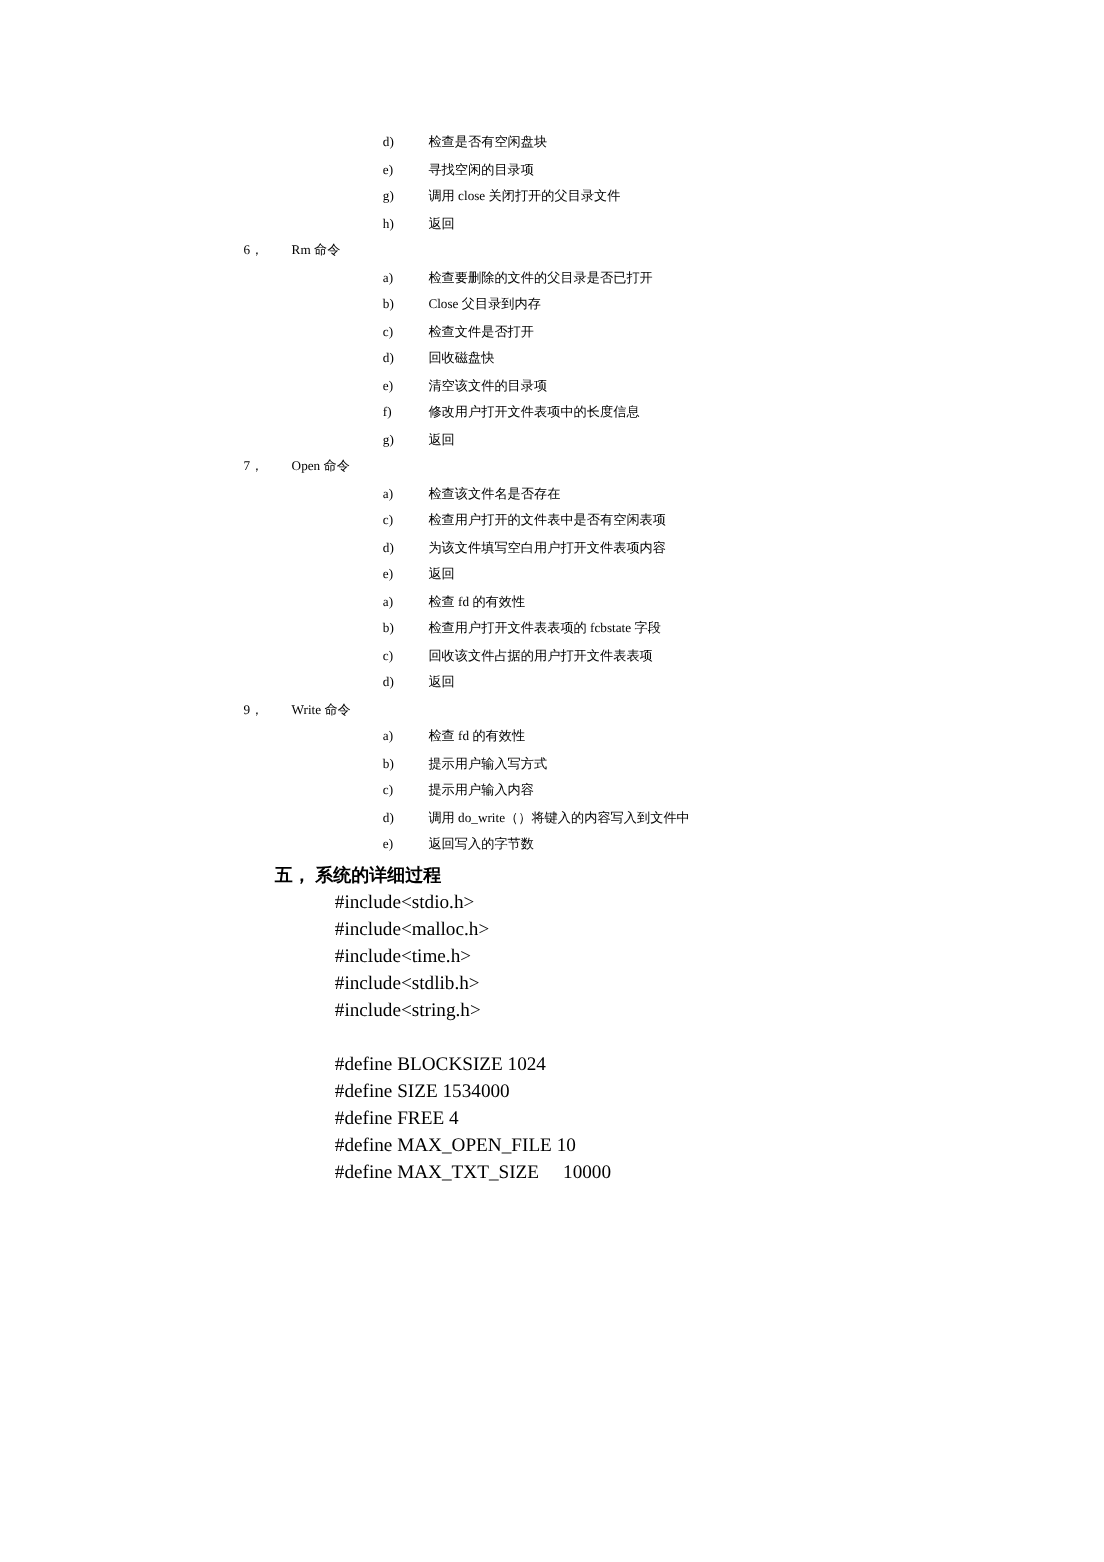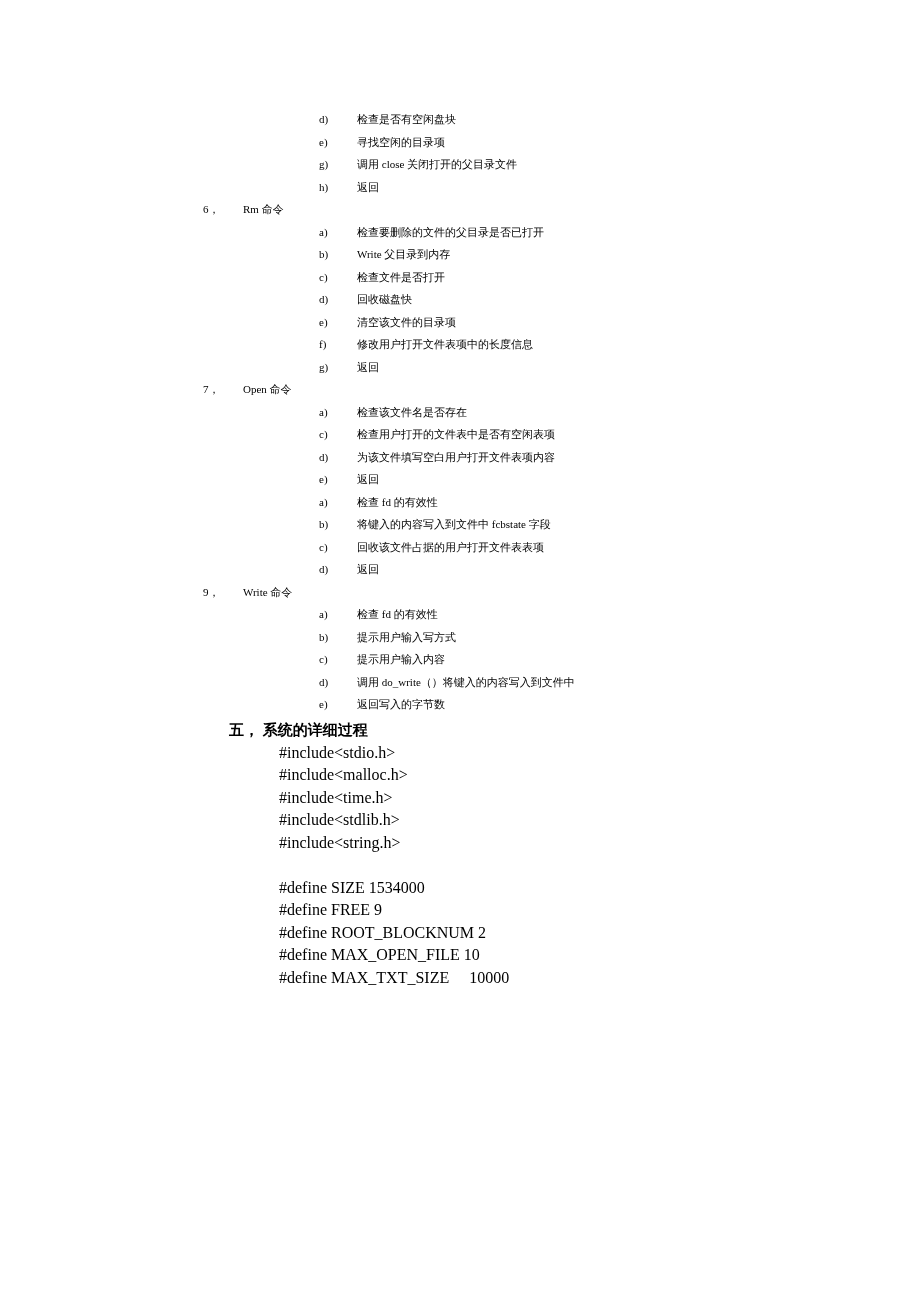--- a/index.html
+++ b/index.html
@@ -55,50 +55,50 @@
 
   <div id="prelist-container">
       <div class="line indent-d"><span class="marker">d)</span><span>检查是否有空闲盘块</span></div>
       <div class="line indent-d"><span class="marker">e)</span><span>寻找空闲的目录项</span></div>
       <div class="line indent-d"><span class="marker">g)</span><span>调用 close 关闭打开的父目录文件</span></div>
       <div class="line indent-d"><span class="marker">h)</span><span>返回</span></div>
     </div>
   <div id="items-container">
       <div class="line indent-n"><span class="nmarker">6，</span><span>Rm 命令</span></div>
       <div class="line indent-d"><span class="marker">a)</span><span>检查要删除的文件的父目录是否已打开</span></div>
-      <div class="line indent-d"><span class="marker">b)</span><span>Write 父目录到内存</span></div>
+      <div class="line indent-d"><span class="marker">b)</span><span>Close 父目录到内存</span></div>
       <div class="line indent-d"><span class="marker">c)</span><span>检查文件是否打开</span></div>
       <div class="line indent-d"><span class="marker">d)</span><span>回收磁盘快</span></div>
       <div class="line indent-d"><span class="marker">e)</span><span>清空该文件的目录项</span></div>
       <div class="line indent-d"><span class="marker">f)</span><span>修改用户打开文件表项中的长度信息</span></div>
       <div class="line indent-d"><span class="marker">g)</span><span>返回</span></div>
       <div class="line indent-n"><span class="nmarker">7，</span><span>Open 命令</span></div>
       <div class="line indent-d"><span class="marker">a)</span><span>检查该文件名是否存在</span></div>
       <div class="line indent-d"><span class="marker">c)</span><span>检查用户打开的文件表中是否有空闲表项</span></div>
       <div class="line indent-d"><span class="marker">d)</span><span>为该文件填写空白用户打开文件表项内容</span></div>
       <div class="line indent-d"><span class="marker">e)</span><span>返回</span></div>
       <div class="line indent-d"><span class="marker">a)</span><span>检查 fd 的有效性</span></div>
-      <div class="line indent-d"><span class="marker">b)</span><span>将键入的内容写入到文件中 fcbstate 字段</span></div>
+      <div class="line indent-d"><span class="marker">b)</span><span>检查用户打开文件表表项的 fcbstate 字段</span></div>
       <div class="line indent-d"><span class="marker">c)</span><span>回收该文件占据的用户打开文件表表项</span></div>
       <div class="line indent-d"><span class="marker">d)</span><span>返回</span></div>
       <div class="line indent-n"><span class="nmarker">9，</span><span>Write 命令</span></div>
       <div class="line indent-d"><span class="marker">a)</span><span>检查 fd 的有效性</span></div>
       <div class="line indent-d"><span class="marker">b)</span><span>提示用户输入写方式</span></div>
       <div class="line indent-d"><span class="marker">c)</span><span>提示用户输入内容</span></div>
       <div class="line indent-d"><span class="marker">d)</span><span>调用 do_write（）将键入的内容写入到文件中</span></div>
       <div class="line indent-d"><span class="marker">e)</span><span>返回写入的字节数</span></div>
     </div>
   <div class="section-title">五，  系统的详细过程</div>
   <div id="code-container">
       <div class="code-line">#include&lt;stdio.h&gt;</div>
       <div class="code-line">#include&lt;malloc.h&gt;</div>
       <div class="code-line">#include&lt;time.h&gt;</div>
       <div class="code-line">#include&lt;stdlib.h&gt;</div>
       <div class="code-line">#include&lt;string.h&gt;</div>
       <div class="code-line">&nbsp;</div>
+      <div class="code-line">#define BLOCKSIZE 1024</div>
       <div class="code-line">#define SIZE 1534000</div>
-      <div class="code-line">#define FREE 9</div>
-      <div class="code-line">#define ROOT_BLOCKNUM 2</div>
+      <div class="code-line">#define FREE 4</div>
       <div class="code-line">#define MAX_OPEN_FILE 10</div>
       <div class="code-line">#define MAX_TXT_SIZE     10000</div>
     </div>
 
 </div>
 
 </body></html>

